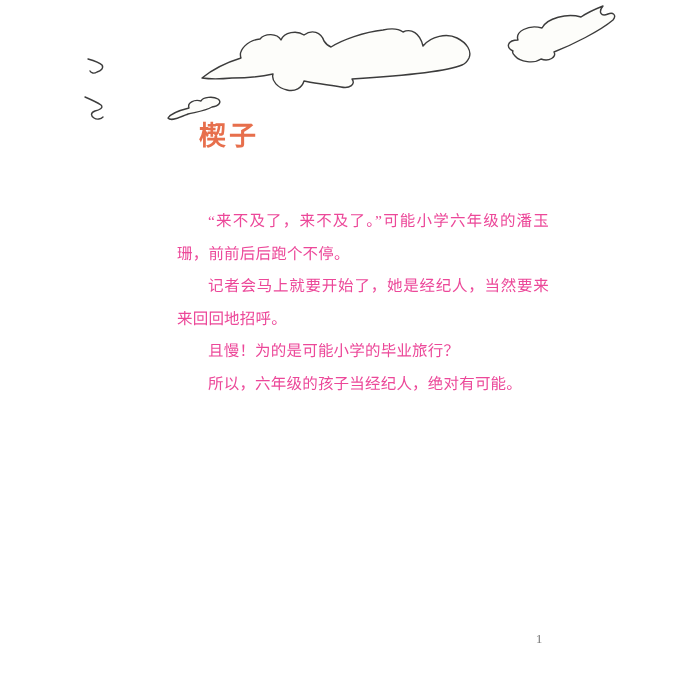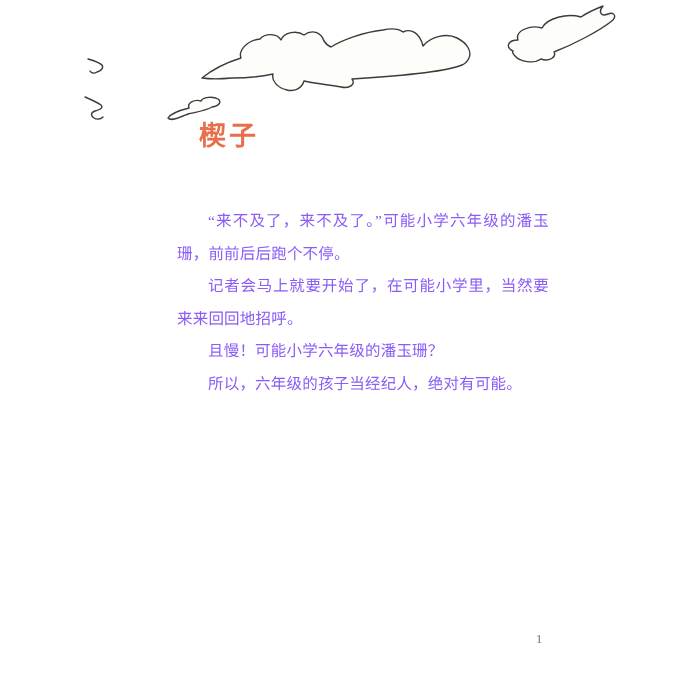--- a/index.html
+++ b/index.html
@@ -130,22 +130,22 @@
 
     <path class="cloud-line" d="M 85 97
          C 92 100 98 103 101 105
          C 104 108 99 110 95 111
          C 90 113 91 116 94 118
          C 97 120 101 119 103 117" style="stroke: rgb(60, 60, 60);"></path>
   </svg>
 
   <h1 class="chapter-title" style="color: rgb(231, 111, 76);">楔子</h1>
 
-  <div class="body-text" style="color: #8b5cf6;">
+  <div class="body-text" style="color: #ec4899;">
       <p>“来不及了，来不及了。”可能小学六年级的潘玉珊，前前后后跑个不停。</p>
-      <p>记者会马上就要开始了，在可能小学里，当然要来来回回地招呼。</p>
-      <p>且慢！可能小学六年级的潘玉珊？</p>
+      <p>记者会马上就要开始了，她是经纪人，当然要来来回回地招呼。</p>
+      <p>且慢！为的是可能小学的毕业旅行？</p>
       <p>所以，六年级的孩子当经纪人，绝对有可能。</p>
     </div>
 
   <div class="page-number">1</div>
 
 </div>
 
 </body></html>

